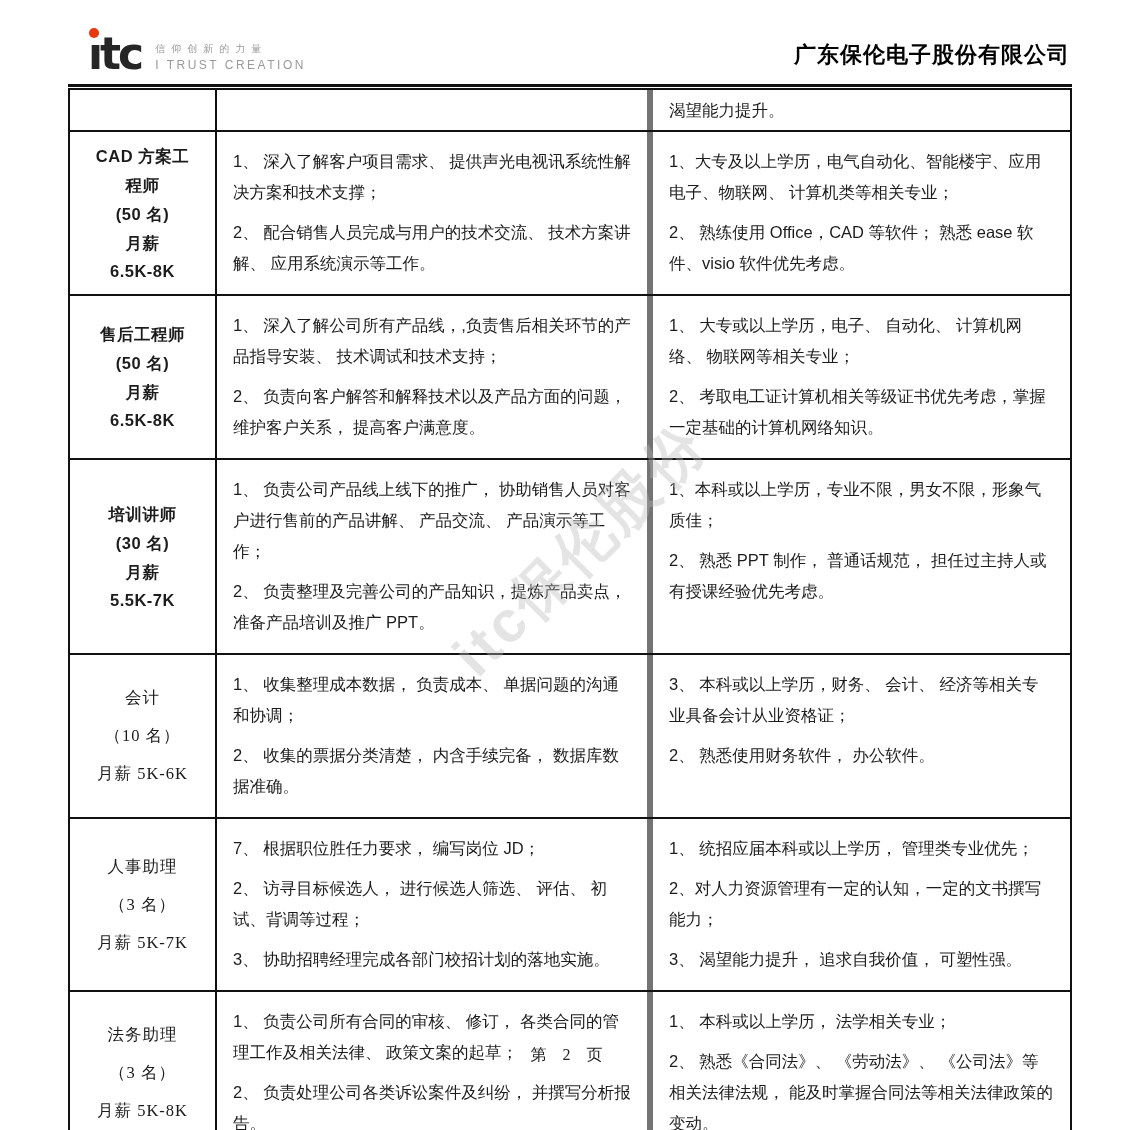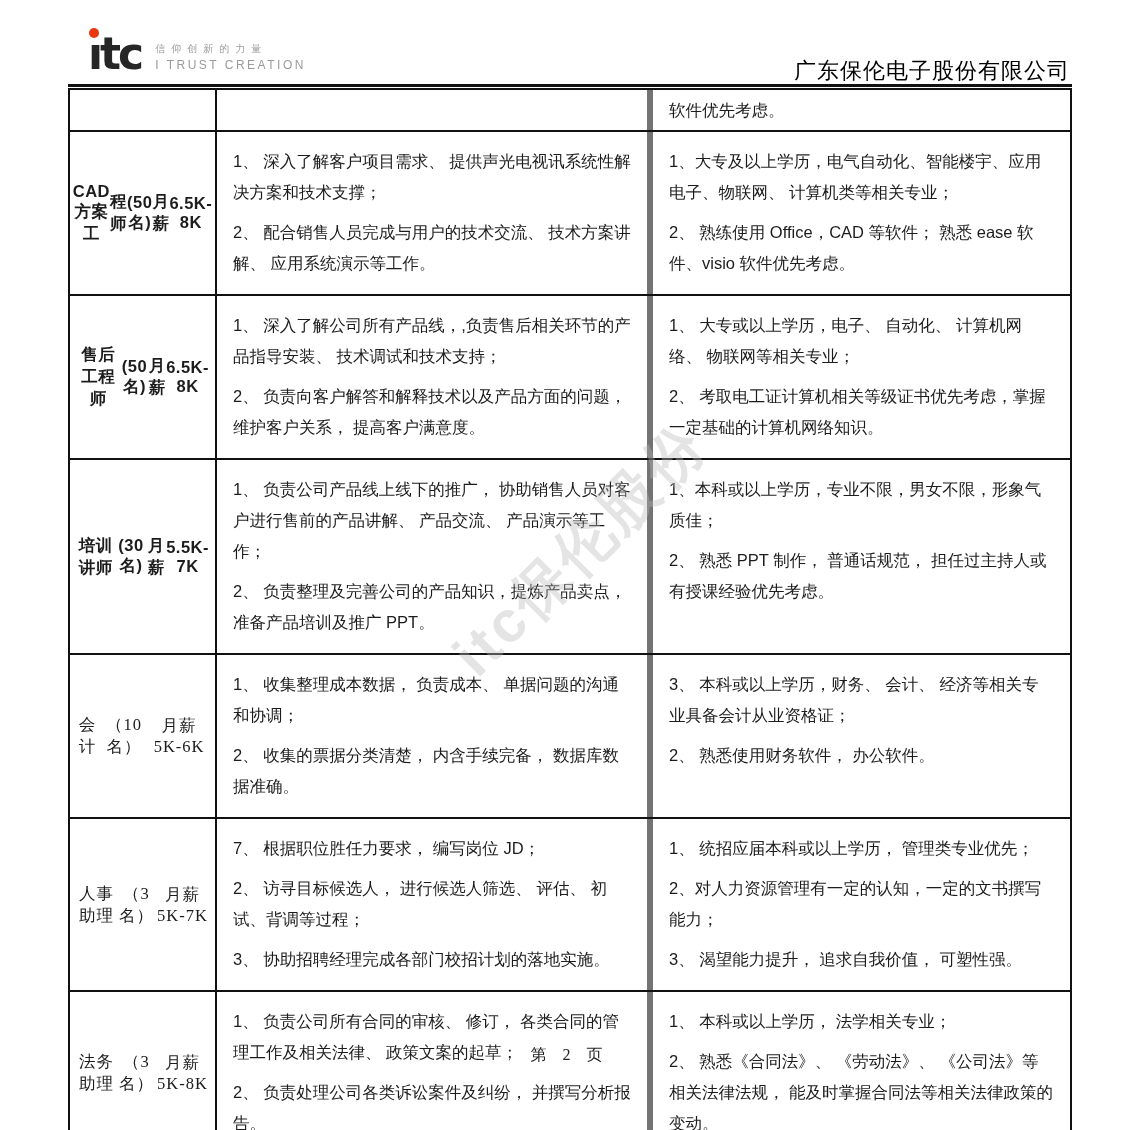--- a/index.html
+++ b/index.html
@@ -23,22 +23,22 @@
     letter-spacing:-3px;color:#262626;
   }
   .logo-dot{
     position:absolute;left:1px;top:-4px;
     width:10px;height:10px;border-radius:50%;
   }
   .logo-tag{margin-left:14px;margin-bottom:4px;color:#9a9a9a;}
   .logo-tag-cn{font-size:10px;letter-spacing:6px;font-family:"Liberation Serif",serif;}
   .logo-tag-en{font-size:12px;letter-spacing:2.5px;margin-top:2px;}
   .company{
-    position:absolute;right:2px;bottom:0px;
-    font-size:22px;font-weight:normal;color:#000;
+    position:absolute;right:2px;bottom:16px;
+    font-size:22px;font-weight:bold;color:#000;
     letter-spacing:1px;
   }
   .header-rule{
     position:absolute;left:68px;top:84px;width:1004px;height:3px;background:#111;
   }
   
   .jobtable{
     position:absolute;left:68px;top:88px;width:1004px;
     border:2px solid #111;
     box-sizing:border-box;
@@ -46,21 +46,21 @@
   }
   .trow{
     display:grid;
     grid-template-columns:147px 436px 1fr;
     border-top:2px solid #111;
   }
   .trow.first{border-top:none;}
   .cell{box-sizing:border-box;}
   .c-title{
     border-right:2px solid #111;
-    display:flex;justify-content:center;align-items:center;
+    display:flex;flex-direction:column;justify-content:center;align-items:center;
     text-align:center;
     padding:10px 6px;
   }
   .c-mid{border-right:6px solid #737373;}
   .c-body{
     padding:10px 16px 6px 16px;
     font-size:16.5px;line-height:31px;
   }
   .c-body .item{margin:4px 0 9px 0;}
   .carry{min-height:36px;}
@@ -110,21 +110,21 @@
     </div>
     <div class="company">广东保伦电子股份有限公司</div>
   </div>
   <div class="header-rule"></div>
 
   <div class="jobtable">
     <div class="trow first carry">
       <div class="cell c-title"></div>
       <div class="cell c-mid c-body"></div>
       <div class="cell c-body">
-        <p class="item">软件优先考虑。</p>
+        <p class="item">渴望能力提升。</p>
       </div>
     </div>
     <div id="job-rows">
         <div class="trow job">
           <div class="cell c-title t-bold">
             <div class="title-line">CAD 方案工</div>
             <div class="title-line">程师</div>
             <div class="title-line">(50 名)</div>
             <div class="title-line">月薪</div>
             <div class="title-line">6.5K-8K</div>

